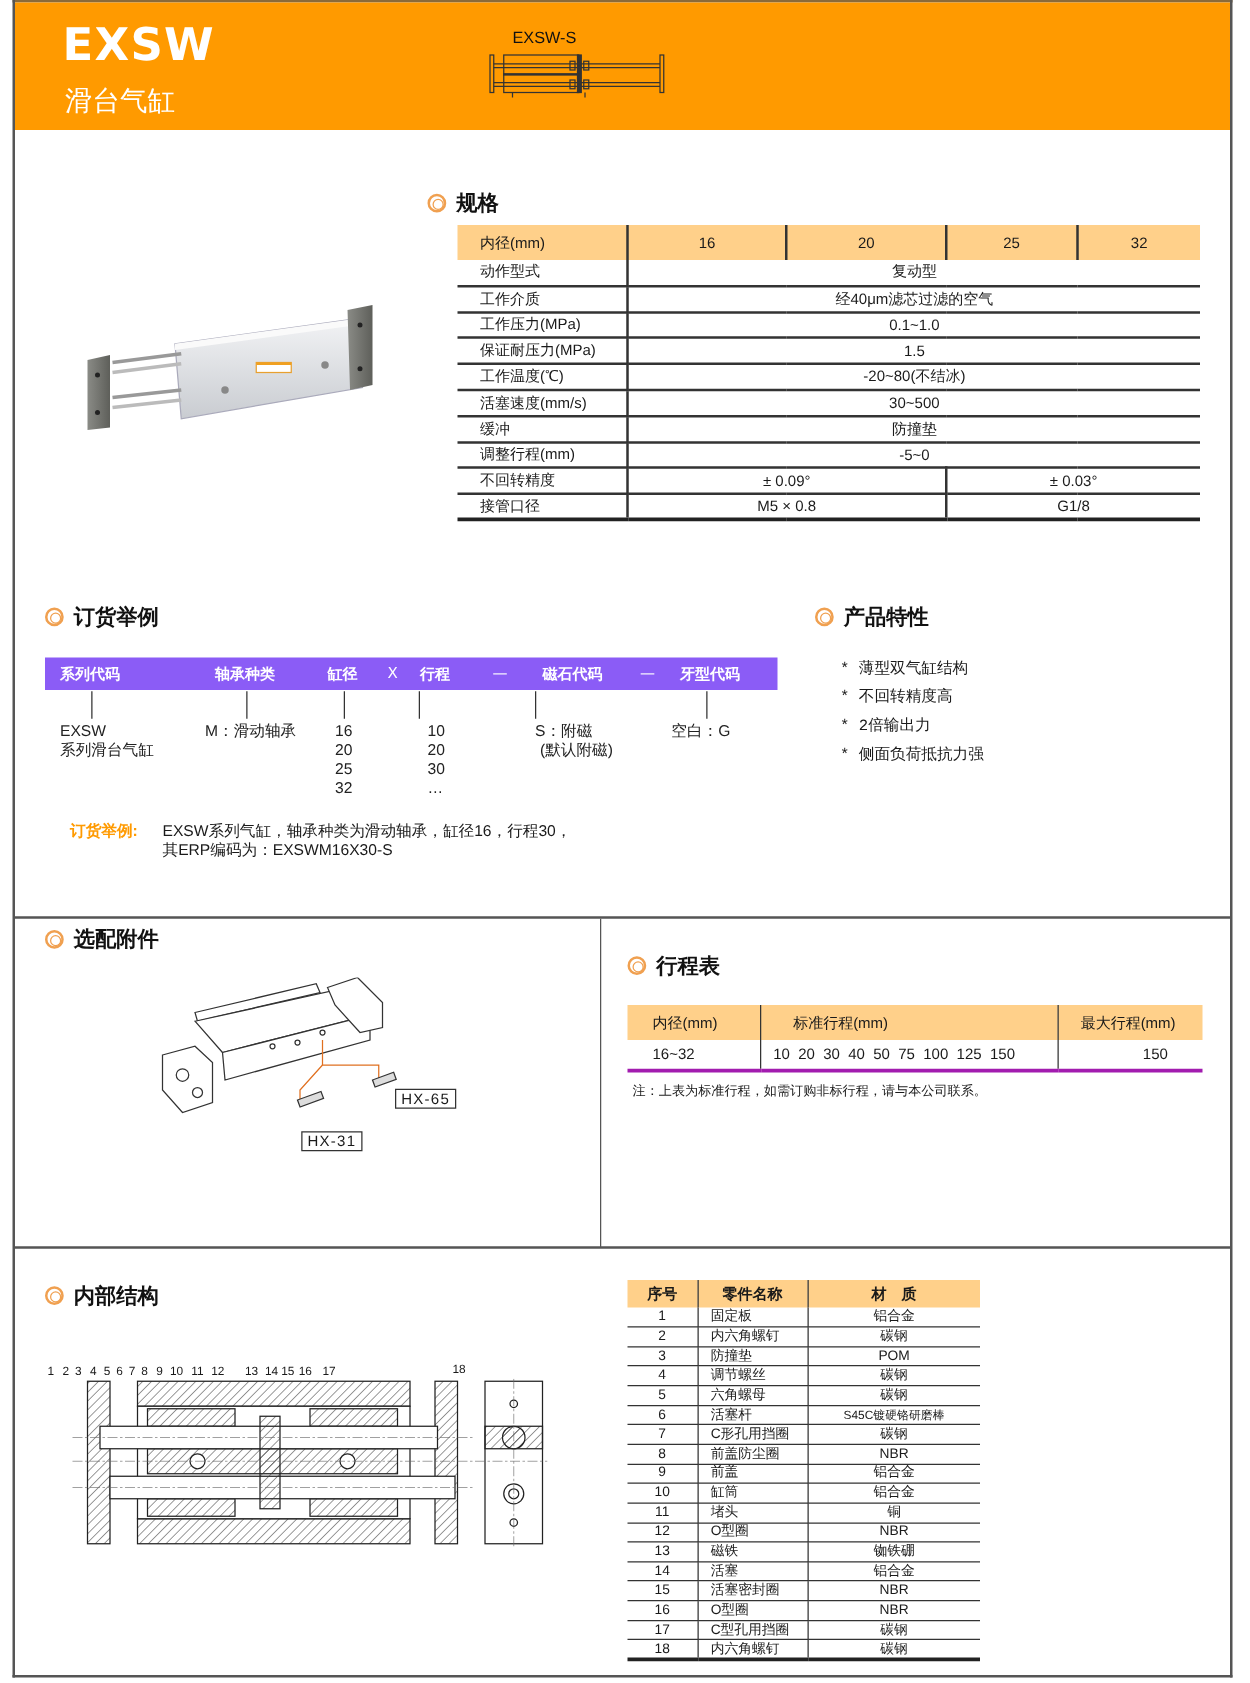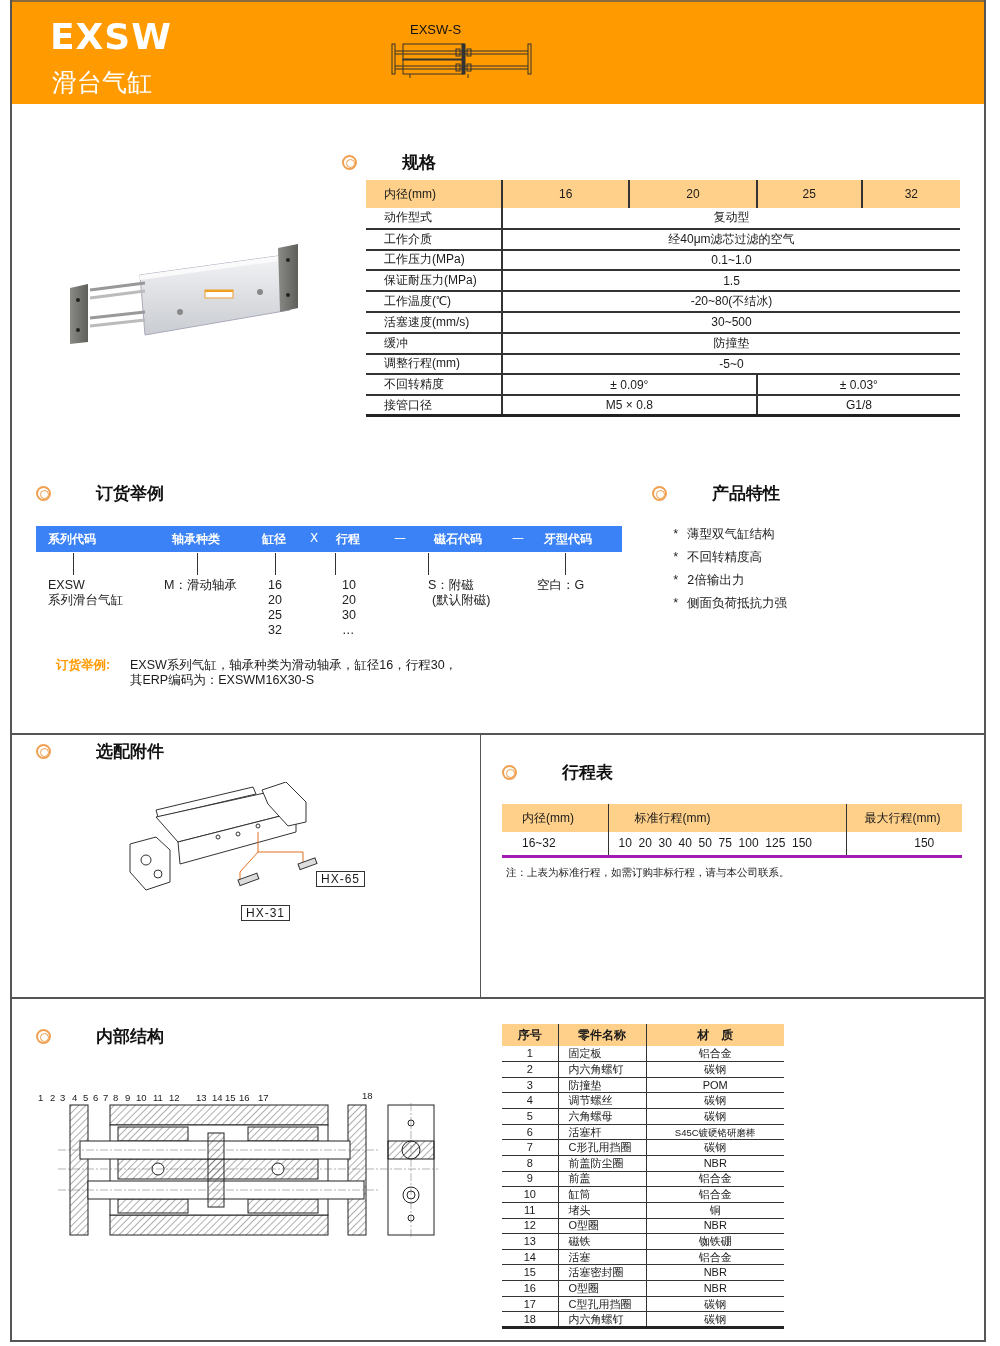--- a/index.html
+++ b/index.html
@@ -1,42 +1,42 @@
 <!DOCTYPE html>
 <html><head>
 <meta charset="utf-8">
 <style>
   * { box-sizing: border-box; margin: 0; padding: 0; }
   body { width: 1000px; height: 1346px; background: #fff; font-family: "DejaVu Sans", "Liberation Sans", sans-serif; color: #1a1a1a; position: relative; overflow: hidden; }
   .frame { position: absolute; left: 10px; top: 0; width: 976px; height: 1342px; border-left: 2px solid #555; border-right: 2px solid #555; border-bottom: 2px solid #555; }
   .top-line { position:absolute; left:10px; top:0; width:976px; height:2px; background:#8a6a3a; }
   .header { position: absolute; left: 12px; top: 2px; width: 972px; height: 102px; background: #ff9a00; }
   .header .model { position: absolute; left: 38px; top: 14px; font-family: "DejaVu Sans", sans-serif; font-weight: bold; font-size: 36px; color: #fff; letter-spacing: 1px; }
-  .header .subtitle { position: absolute; left: 40px; top: 64px; font-size: 25px; color: #fff; }
+  .header .subtitle { position: absolute; left: 40px; top: 64px; font-size: 22px; color: #fff; }
   .header .variant { position: absolute; left: 398px; top: 20px; font-size: 13px; color: #111; font-family: "Liberation Sans", sans-serif; }
   .header svg.mini { position: absolute; left: 376px; top: 38px; }
 
-  .sec-title { position: absolute; display: flex; align-items: center; font-weight: bold; font-size: 17px; color: #111; gap: 37px; }
+  .sec-title { position: absolute; display: flex; align-items: center; font-weight: bold; font-size: 17px; color: #111; }
   .sec-title .ring { width: 15px; height: 15px; border: 2px solid #f0a050; border-radius: 50%; margin-right: 8px; position: relative; }
   .sec-title .ring::after { content:""; position:absolute; left:2px; top:2px; width:7px; height:7px; border:1px solid #f0a050; border-radius:50%; }
 
   
   table { border-collapse: collapse; font-family: "Liberation Sans", sans-serif; }
   .spec { position: absolute; left: 366px; top: 180px; width: 594px; font-size: 12px; }
   .spec th { background: #ffd08a; font-weight: normal; height: 28px; text-align: center; border-right: 2px solid #333; }
   .spec th:last-child { border-right: none; }
   .spec th.lbl, .spec td.lbl { text-align: left; padding-left: 18px; width: 136px; }
   .spec td { height: 20.8px; border-bottom: 2px solid #333; text-align: center; }
   .spec td.lbl { border-right: 2px solid #333; }
   .spec td.split { border-right: 2px solid #333; }
   .spec tr:last-child td { border-bottom: 3px solid #222; }
   .tol { font-size: 8px; line-height: 8px; display:inline-block; vertical-align: middle; }
 
   
-  .order-bar { position: absolute; left: 36px; top: 526px; width: 586px; height: 26px; background: #3b82f6; }
+  .order-bar { position: absolute; left: 36px; top: 526px; width: 586px; height: 26px; background: #8b5cf6; }
   .order-bar span { position: absolute; top: 5px; font-size: 12px; font-weight: bold; color: #fff; }
   .tick { position: absolute; width: 1px; height: 22px; background: #333; top: 553px; }
   .oval { position: absolute; font-size: 12.5px; color: #222; line-height: 15px; font-family: "Liberation Sans", sans-serif; }
   .order-ex { position: absolute; left: 56px; top: 658px; font-size: 12.5px; line-height: 15px; font-family: "Liberation Sans", sans-serif; }
   .order-ex .k { color: #ff9a00; font-weight: bold; position:absolute; left:0; top:0; white-space:nowrap; }
   .order-ex .v { position:absolute; left:74px; top:0; white-space:nowrap; }
 
   .features { position: absolute; left: 672px; top: 524px; font-size: 12.5px; line-height: 23px; font-family: Liberation Mono, monospace; }
 
   .hline { position: absolute; left: 12px; width: 972px; background: #555; }

